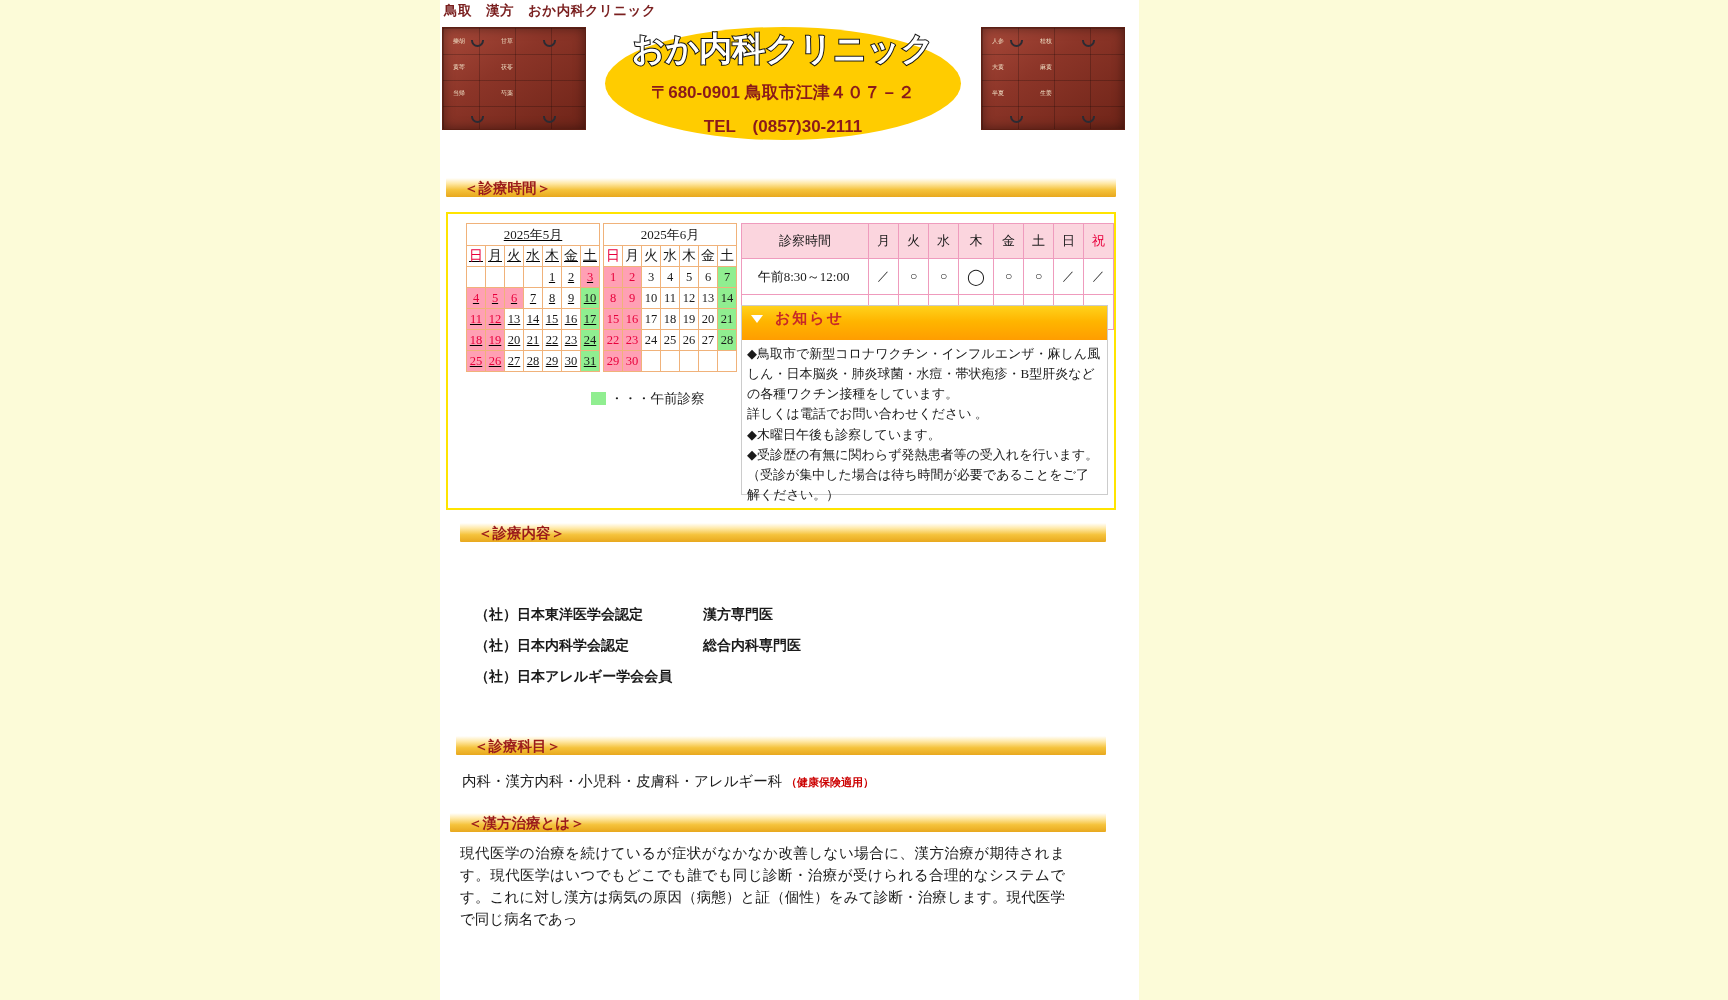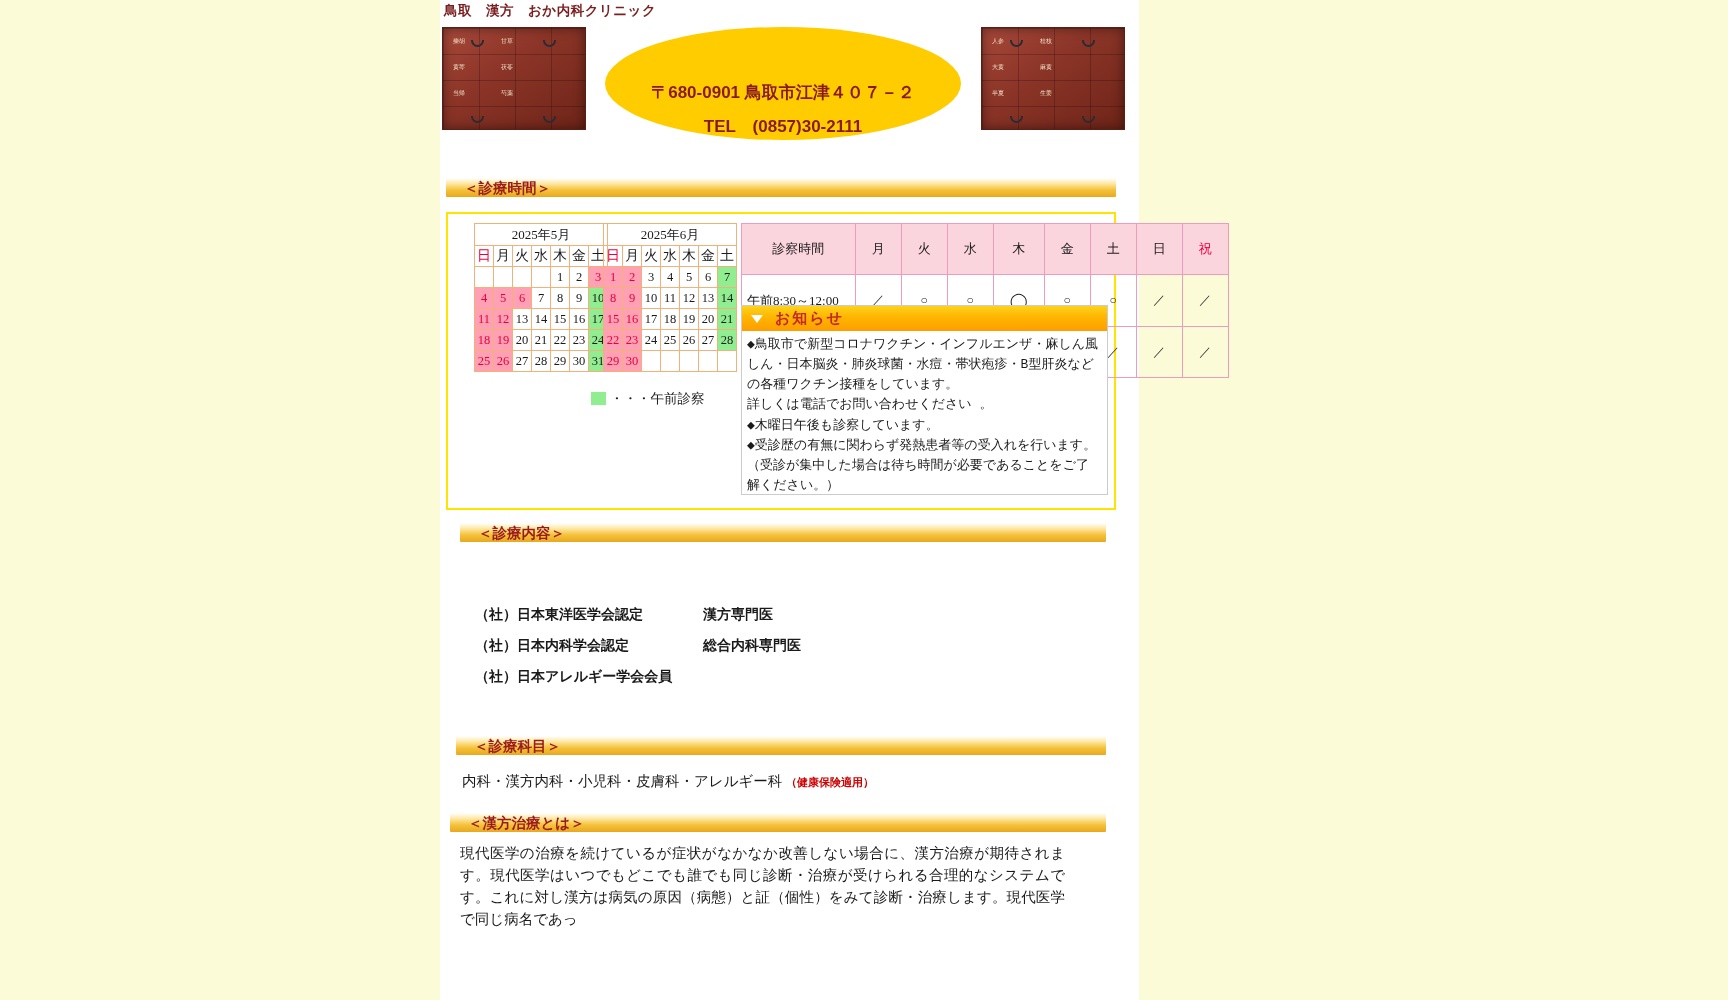--- a/index.html
+++ b/index.html
@@ -110,21 +110,21 @@
     background: #ffffff;
   }
 
   
   .cal {
     position: absolute;
     border-collapse: collapse;
     font-size: 12.5px;
     font-family: "Liberation Serif", "DejaVu Serif", serif;
   }
-  .cal.may  { left: 26px; top: 9px; }
+  .cal.may  { left: 18px; top: 9px; text-decoration: underline; }
   .cal.june { left: 155px; top: 9px; }
   .cal td, .cal th {
     border: 1px solid #f0b27a;
     width: 19px; height: 21px;
     text-align: center; vertical-align: middle;
     padding: 0; font-weight: normal;
     color: #1a1a1a;
   }
   .cal caption, .cal .cap td {
     border: 1px solid #f0b27a;
@@ -149,21 +149,21 @@
 
   
   .hours {
     position: absolute; left: 293px; top: 9px;
     border-collapse: collapse;
     font-size: 13px;
     font-family: "Liberation Serif", "DejaVu Serif", serif;
   }
   .hours th, .hours td {
     border: 1px solid #ef9bbd;
-    padding: 16px; height: 25px;
+    padding: 8px; height: 25px;
     text-align: center; vertical-align: middle;
     color: #1a1a1a; font-weight: normal;
   }
   .hours thead th { background: #fbd5de; }
   .hours th.h-time { width: 135px; }
   .hours th.h-day  { width: 28px; }
   .hours th.h-holiday { color: #e8003c; }
   .hours td.c-time {
     text-align: center; padding-left: 5px; width: 135px;
     white-space: nowrap;
@@ -172,21 +172,21 @@
   .hours td.mark .big { font-size: 16px; }
 
   
   .notice {
     position: absolute; left: 293px; top: 91px;
     width: 367px; height: 190px;
     border: 1px solid #cccccc;
     background: #ffffff;
   }
   .notice-head {
-    position: relative; height: 25px;
+    position: relative; height: 34px;
     background: linear-gradient(to bottom,
       #ffd21c 0%, #ffb500 45%, #ff9d00 100%);
   }
   .notice-head .tri {
     position: absolute; left: 9px; top: 9px;
     width: 0; height: 0;
     border-left: 6px solid transparent;
     border-right: 6px solid transparent;
     border-top: 8px solid #ffffff;
   }
@@ -194,21 +194,21 @@
     position: absolute; left: 33px; top: 3px;
     font-size: 15px; font-weight: bold; color: #c62828;
     letter-spacing: 2px;
   }
   .notice-body {
     padding: 4px 6px 0 5px;
     font-size: 13px; line-height: 1.55;
     color: #1a1a1a;
     font-family: "Liberation Serif", "DejaVu Serif", serif;
   }
-  .notice-body p { margin: 0; font-family: Liberation Mono, monospace; }
+  .notice-body p { margin: 0; }
 
   
   .body-text {
     position: absolute;
     font-size: 14px; color: #1a1a1a; line-height: 1.45;
     font-family: "Liberation Serif", "DejaVu Serif", serif;
   }
   .cert-line {
     position: absolute;
     font-size: 14px; font-weight: bold; color: #1a1a1a;
@@ -252,20 +252,21 @@
         <span class="knob" style="left:100px; top:88px;"></span>
         <span class="lbl" style="left:10px; top:10px;">柴胡</span>
         <span class="lbl" style="left:58px; top:10px;">甘草</span>
         <span class="lbl" style="left:10px; top:36px;">黄芩</span>
         <span class="lbl" style="left:58px; top:36px;">茯苓</span>
         <span class="lbl" style="left:10px; top:62px;">当帰</span>
         <span class="lbl" style="left:58px; top:62px;">芍薬</span>
       </div>
 
       <div class="logo-ellipse"></div>
+      <div class="clinic-name">おか内科クリニック</div>
       <div class="clinic-addr">〒680-0901 鳥取市江津４０７－２</div>
       <div class="clinic-tel">TEL　(0857)30-2111</div>
 
       <div class="cabinet right">
         <span class="knob" style="left:28px;  top:12px;"></span>
         <span class="knob" style="left:100px; top:12px;"></span>
         <span class="knob" style="left:28px;  top:88px;"></span>
         <span class="knob" style="left:100px; top:88px;"></span>
         <span class="lbl" style="left:10px; top:10px;">人参</span>
         <span class="lbl" style="left:58px; top:10px;">桂枝</span>

